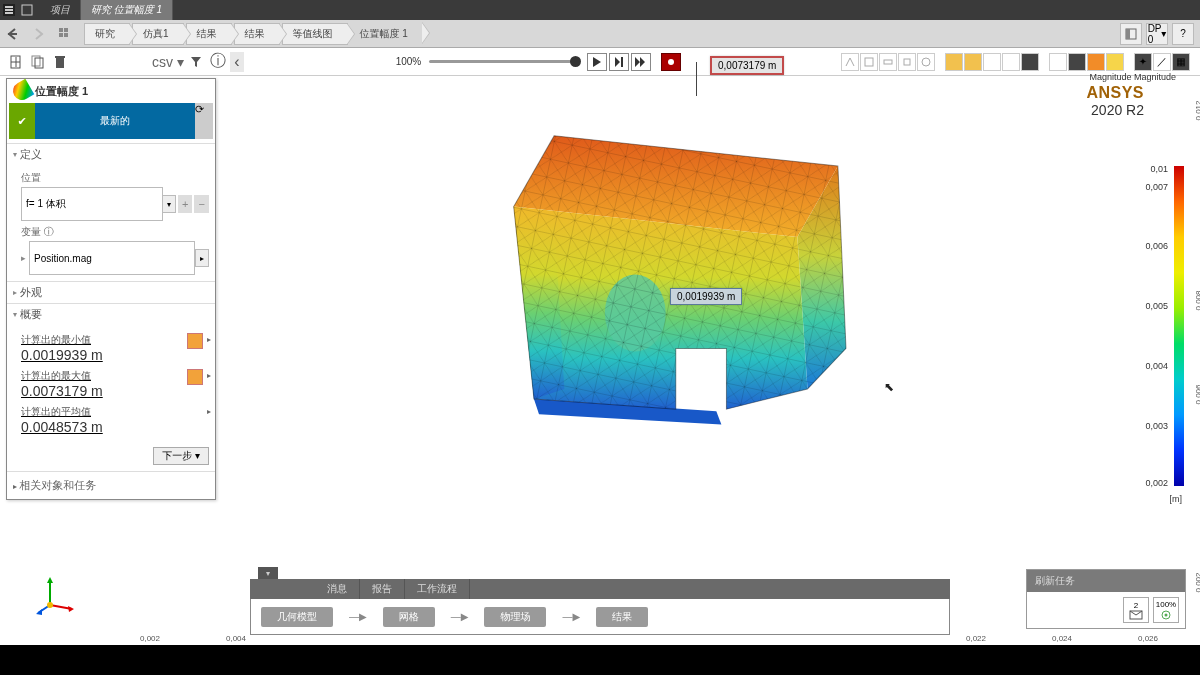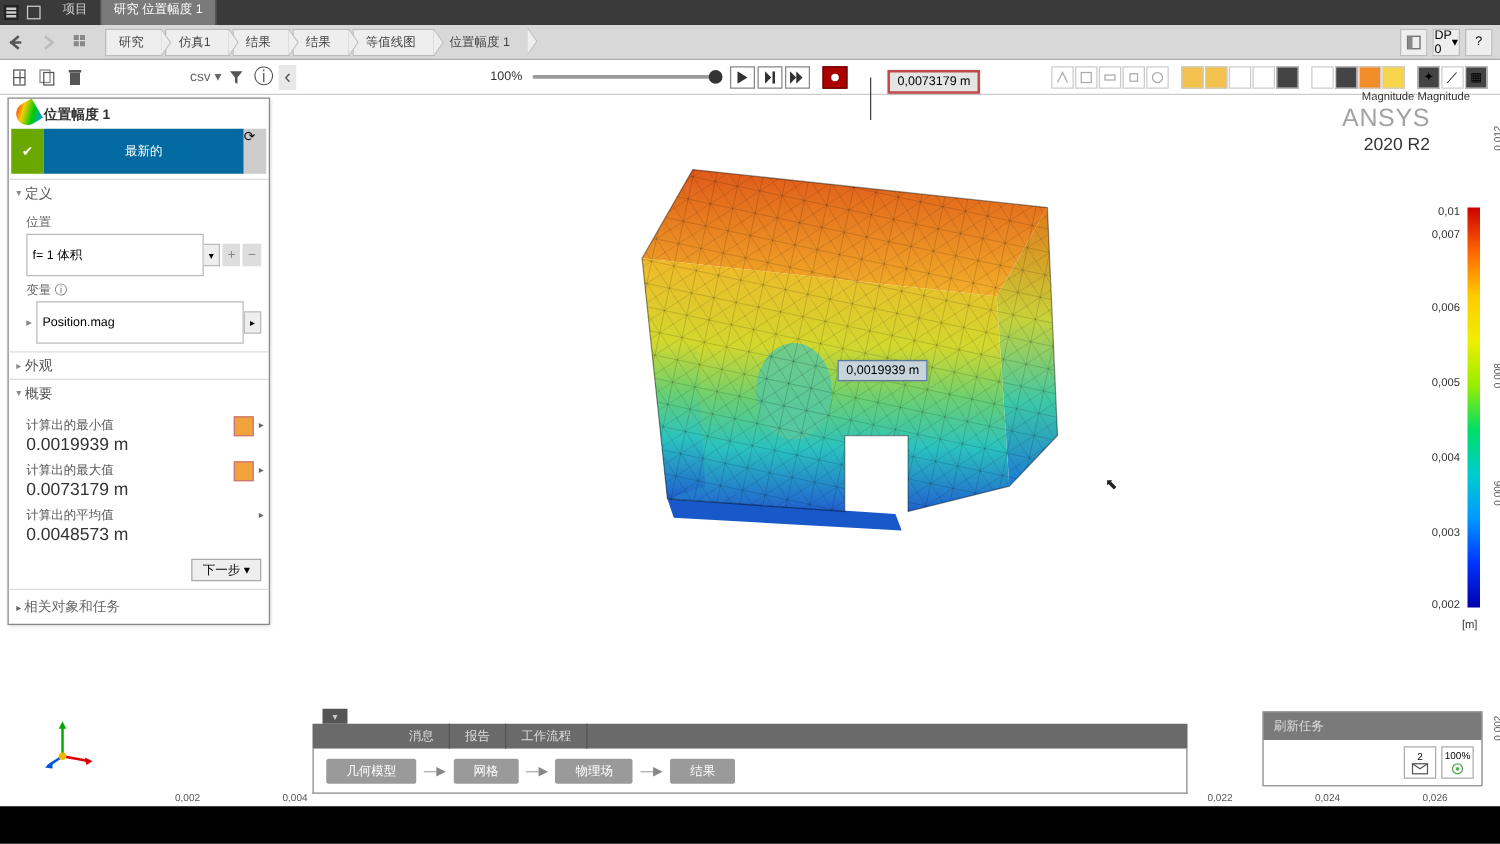--- a/index.html
+++ b/index.html
@@ -2,21 +2,21 @@
 <html><head>
 <meta charset="utf-8">
 <style>
 * { margin:0; padding:0; box-sizing:border-box; font-family:"Segoe UI",Arial,sans-serif; }
 body { width:1200px; height:675px; background:#000; overflow:hidden; position:relative; }
 
 
 .titlebar { position:absolute; top:0; left:0; right:0; height:20px; background:#3a3a3a; color:#ccc; font-size:10px; display:flex; align-items:center; }
 .titlebar .ticon { width:18px; height:18px; display:flex; align-items:center; justify-content:center; cursor:pointer; }
 .titlebar .tabs { display:flex; height:100%; margin-left:4px; }
-.titlebar .tab { padding:0 10px; height:100%; display:flex; align-items:flex-start; border-right:1px solid #555; cursor:pointer; }
+.titlebar .tab { padding:0 10px; height:100%; display:flex; align-items:center; border-right:1px solid #555; cursor:pointer;font-style:italic; }
 .titlebar .tab.active { background:#7a7a7a; color:#fff; }
 
 
 .navbar { position:absolute; top:20px; left:0; right:0; height:28px; background:#d8d8d8; display:flex; align-items:center; border-bottom:1px solid #aaa; }
 .navbtn { width:26px; height:26px; display:flex; align-items:center; justify-content:center; cursor:pointer; }
 .navbtn svg { fill:#666; }
 .navbtn.back svg { fill:#444; }
 .breadcrumb { display:flex; align-items:center; height:100%; margin-left:6px; }
 .crumb { position:relative; height:22px; background:#eee; color:#444; font-size:10px; display:flex; align-items:center; padding:0 14px 0 10px; margin-right:2px; cursor:pointer; border:1px solid #bbb; }
 .crumb::after { content:""; position:absolute; right:-7px; top:0; width:0; height:0; border-top:10px solid transparent; border-bottom:10px solid transparent; border-left:7px solid #eee; z-index:2; }
@@ -37,21 +37,21 @@
 .play-group { display:flex; gap:2px; }
 .play-group .pb { width:20px; height:18px; background:#fff; border:1px solid #888; display:flex; align-items:center; justify-content:center; cursor:pointer; }
 .play-group .rec { width:20px; height:18px; background:#a00; border:1px solid #600; display:flex; align-items:center; justify-content:center; cursor:pointer; }
 .tool-right { display:flex; align-items:center; gap:2px; padding-right:10px; }
 .tool-right .grp { display:flex; gap:1px; margin-left:8px; }
 .tool-right .rb { width:18px; height:18px; border:1px solid #ccc; display:flex; align-items:center; justify-content:center; cursor:pointer; font-size:10px; }
 .tool-right .rb.act { background:#f2c14e; }
 .tool-right .rb.dark { background:#444; }
 .tool-right .rb.orange { background:#f28c28; }
 .tool-right .rb.yellow { background:#f6d54a; }
-.csv { font-size:11px; color:#666; margin-left:80px; }
+.csv { font-size:14px; color:#666; margin-left:80px; }
 
 
 .viewport { position:absolute; top:76px; left:0; right:0; bottom:30px; background:#fff; }
 
 
 .props { position:absolute; top:78px; left:6px; width:210px; background:#fff; border:1px solid #888; box-shadow:1px 1px 3px rgba(0,0,0,.2); font-size:11px; }
 .props-head { display:flex; align-items:center; padding:3px 6px; }
 .props-head .swatch { width:18px; height:18px; background:linear-gradient(135deg,#e03,#fc0,#0c0,#09f); border-radius:50% 0 0 50%; margin-right:4px; transform:rotate(-30deg); }
 .props-head .title { font-weight:bold; color:#333; }
 .props-status { display:flex; margin:0 2px 4px; }
@@ -61,21 +61,21 @@
 .section { border-top:1px solid #ddd; }
 .section-head { padding:3px 6px; color:#555; cursor:pointer; display:flex; align-items:center; }
 .section-head::before { content:"▾"; font-size:8px; margin-right:3px; color:#888; }
 .section-head.collapsed::before { content:"▸"; }
 .section-body { padding:2px 6px 6px 14px; }
 .field-label { font-size:10px; color:#666; margin-top:4px; }
 .field-row { display:flex; align-items:center; margin-top:2px; }
 .field-input { flex:1; height:18px; border:1px solid #bbb; padding:16px 4px; font-size:10px; background:#fff; }
 .field-dd { width:14px; height:18px; border:1px solid #bbb; border-left:none; background:#eee; display:flex; align-items:center; justify-content:center; font-size:8px; cursor:pointer; }
 .field-plus { width:16px; height:18px; margin-left:2px; background:#ddd; display:flex; align-items:center; justify-content:center; font-size:11px; color:#888; }
-.summary-row { margin-top:6px; position:relative; }
+.summary-row { margin-top:6px; position:relative;text-decoration:underline; }
 .summary-label { font-size:10px; color:#555; }
 .summary-val { font-size:14px; color:#333; }
 .summary-probe { position:absolute; right:6px; top:0; width:16px; height:16px; background:#f2a23a; border:1px solid #c77; cursor:pointer; }
 .summary-arrow { position:absolute; right:-2px; top:2px; font-size:8px; color:#666; cursor:pointer; }
 .next-btn { float:right; margin:6px; padding:1px 8px; font-size:10px; border:1px solid #aaa; background:#eee; cursor:pointer; }
 .related { padding:6px; font-size:11px; color:#666; border-top:1px solid #ddd; clear:both; cursor:pointer; }
 .related::before { content:"▸ "; font-size:8px; }
 
 
 .model-area { position:absolute; top:0; left:230px; right:200px; bottom:120px; }
@@ -96,36 +96,36 @@
 .ruler-v .rt { position:absolute; right:2px; font-size:8px; color:#555; transform:rotate(-90deg); transform-origin:right center; }
 .ruler-h { position:absolute; left:30px; right:18px; bottom:32px; height:16px; }
 .ruler-h .rt { position:absolute; bottom:0; font-size:8px; color:#555; }
 
 
 .bottom-panel { position:absolute; left:250px; bottom:40px; width:700px; }
 .bottom-tab-pull { width:20px; height:12px; background:#555; margin-left:8px; display:flex; align-items:center;justify-content:center; color:#ccc; font-size:8px; cursor:pointer; }
 .bottom-tabs { height:20px; background:#6a6a6a; display:flex; }
 .bottom-tabs .bt { padding:0 12px; color:#ddd; font-size:10px; display:flex; align-items:center; cursor:pointer; border-right:1px solid #555; }
 .bottom-tabs .bt.active { background:#888; color:#fff;margin-top:28px; }
-.workflow { height:36px; background:#fff; border:1px solid #888; border-top:none; display:flex; align-items:center; padding:0 10px; gap:6px; }
+.workflow { height:36px; background:#fff; border:1px solid #888; border-top:none; display:flex; align-items:center; padding:0 10px; gap:16px; }
 .wf-step { padding:3px 16px; background:#9a9a9a; color:#fff; font-size:10px; border-radius:2px; }
 .wf-arrow { color:#888; font-size:10px; }
 
 
-.refresh-box { position:absolute; right:14px; bottom:46px; width:176px; background:#949494; border:1px solid #999; }
+.refresh-box { position:absolute; right:14px; bottom:46px; width:160px; background:#949494; border:1px solid #999; }
 .refresh-head { padding:4px 8px; font-size:10px; color:#ddd; background:#7a7a7a; }
 .refresh-body { height:36px; background:#fff; display:flex; justify-content:flex-end; align-items:center; gap:4px; padding:0 6px; }
 .refresh-body .rbox { width:26px; height:26px; border:1px solid #aaa; display:flex; flex-direction:column; align-items:center; justify-content:center; font-size:8px; cursor:pointer; }
 
 
 .triad { position:absolute; left:36px; bottom:60px; width:40px; height:40px; }
 
 
 .brand { position:absolute; top:84px; right:56px; text-align:right; }
-.brand .b1 { font-family:Arial; font-weight:normal; font-size:20px; color:#a3a3a3; letter-spacing:0.5px; }
+.brand .b1 { font-family:Arial; font-weight:bold; font-size:16px; color:#a16207; letter-spacing:0.5px; }
 .brand .b2 { font-size:14px; color:#333; }
 
 
 .cursor { position:absolute; font-size:12px; color:#222; }
 </style>
 </head>
 <body>
 
 <div class="titlebar">
   <div class="ticon">

